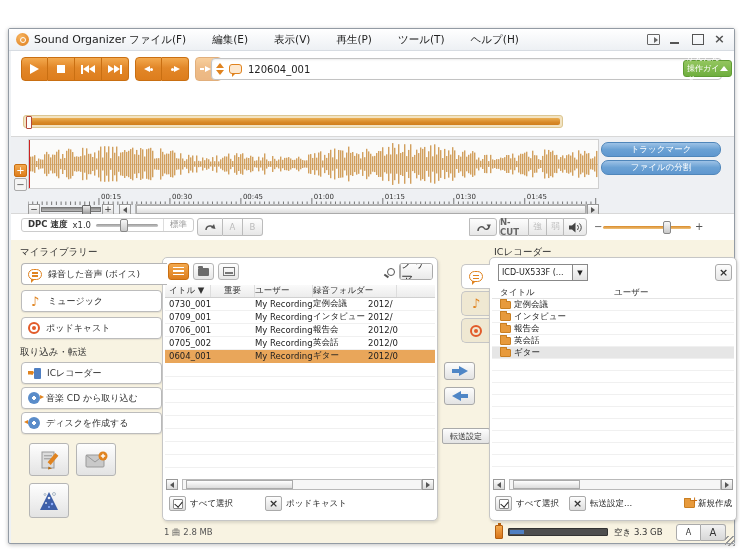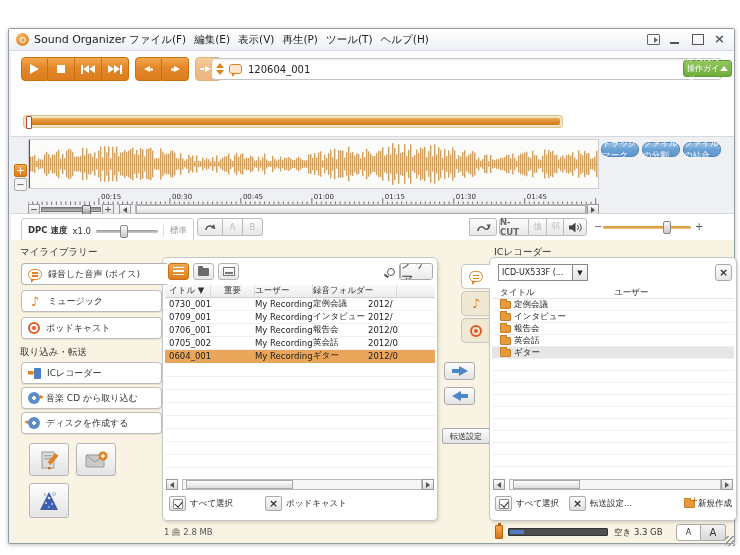--- a/index.html
+++ b/index.html
@@ -4,21 +4,21 @@
 <style>
 *{margin:0;padding:0;box-sizing:border-box}
 body{font-family:"DejaVu Sans","Liberation Sans",sans-serif;background:#fff}
 .screen{position:relative;width:740px;height:555px;background:#fff;overflow:hidden}
 .window{position:absolute;left:8px;top:28px;width:727px;height:516px;background:#eef1f4;border:1px solid #939ba4;border-radius:2px;box-shadow:0 1px 4px rgba(0,0,0,.25)}
 
 .titlebar{position:absolute;left:0;top:0;width:100%;height:22px;background:linear-gradient(#ffffff,#edf0f4);border-bottom:1px solid #d7dce2;display:flex;align-items:center}
 .logo{width:13px;height:13px;border-radius:50%;background:radial-gradient(circle at 35% 30%,#f7b45f,#dd7d1d);margin:0 5px 0 7px;position:relative;flex:0 0 auto}
 .logo::after{content:"";position:absolute;left:3.5px;top:3.5px;width:4px;height:4px;border:1px solid #fff;border-radius:50%}
 .apptitle{font-size:11px;color:#222}
-.menubar{position:absolute;left:120px;top:0;height:22px;display:flex;align-items:center;gap:8px}
+.menubar{position:absolute;left:120px;top:0;height:22px;display:flex;align-items:center;gap:26px}
 .menu-item{font-size:10.5px;color:#222;cursor:default}
 .wincontrols{margin-left:auto;display:flex;align-items:center;gap:9px;padding-right:8px}
 .wc{width:13px;height:11px;position:relative;color:#555}
 .wc-compact{border:1px solid #666;border-radius:1px}
 .wc-compact::after{content:"";position:absolute;right:1px;top:2px;width:0;height:0;border-top:3px solid transparent;border-bottom:3px solid transparent;border-left:4px solid #666}
 .wc-min::after{content:"";position:absolute;left:1px;bottom:1px;width:9px;height:2px;background:#555}
 .wc-max::after{content:"";position:absolute;left:1px;top:0;width:10px;height:9px;border:1.5px solid #555}
 .wc-close{font-size:13px;line-height:10px;font-weight:bold;text-align:center}
 
 .toolpanel{position:absolute;left:2px;top:22px;width:723px;height:86px;background:#fff;border-bottom:1px solid #d8d8d8}
@@ -67,25 +67,25 @@
 .zoomrow{position:absolute;left:17px;top:67px;height:11px;width:571px;display:flex;align-items:center}
 .minibtn{width:12px;height:11px;background:linear-gradient(#fdfdfd,#d9d9d9);border:1px solid #999;font-size:9px;line-height:9px;text-align:center;color:#333;cursor:pointer}
 .ztrack{width:60px;height:5px;background:linear-gradient(#888,#bbb);border:1px solid #777;margin:0 1px;position:relative}
 .zthumb{position:absolute;left:40px;top:-3px;width:9px;height:10px;background:linear-gradient(#eee,#999);border:1px solid #666;border-radius:1px}
 .hscroll{height:11px;background:#f6f6f6;border:1px solid #b9b9b9;position:relative;flex:1;margin-left:4px}
 .hthumb{position:absolute;top:0;height:9px;background:linear-gradient(#fefefe,#dcdcdc);border:1px solid #aaa}
 .sarrow{width:12px;height:11px;background:linear-gradient(#fdfdfd,#d9d9d9);border:1px solid #999;display:flex;align-items:center;justify-content:center;cursor:pointer}
 .sarrow i{width:0;height:0;border-top:3px solid transparent;border-bottom:3px solid transparent}
 .sarrow i.l{border-right:4px solid #555}
 .sarrow i.r{border-left:4px solid #555}
-.wavetools{position:absolute;left:590px;top:5px;width:120px;display:flex;flex-direction:row;gap:3px}
+.wavetools{position:absolute;left:590px;top:5px;width:120px;display:flex;flex-direction:column;gap:3px}
 .bluebtn{height:15px;background:linear-gradient(#9dc2e6,#6aa1d4 50%,#5f97cf);border:1px solid #4f86ba;border-radius:7px;color:#fff;font-size:8.5px;display:flex;align-items:center;justify-content:center;cursor:pointer}
 
 .dpcrow{position:absolute;left:2px;top:185px;width:723px;height:26px;background:#fff}
-.dpcgroup{position:absolute;left:10px;top:4px;height:14px;border:1px solid #ccc;border-radius:3px;background:#fff;display:flex;align-items:center;padding:12px 6px;gap:5px}
+.dpcgroup{position:absolute;left:10px;top:4px;height:14px;border:1px solid #ccc;border-radius:3px;background:#fff;display:flex;align-items:center;padding:0 6px;gap:5px}
 .dpclabel{font-size:8.5px;font-weight:bold;color:#333}
 .dpcval{font-size:8.5px;color:#333}
 .slider{position:relative;height:3px;background:linear-gradient(#999,#ccc);border-radius:2px}
 .sl-dpc{width:62px}
 .slthumb{position:absolute;top:-5px;width:8px;height:13px;background:linear-gradient(#f8f8f8,#c9c9c9);border:1px solid #888;border-radius:2px}
 .stdbtn{font-size:8.5px;color:#999;border-left:1px solid #ddd;padding-left:6px;cursor:pointer}
 .grp{position:absolute;top:4px;height:18px;display:flex}
 .gbtn{height:18px;background:linear-gradient(#fdfdfd,#e7e7e7);border:1px solid #bbb;border-left-width:0;display:flex;align-items:center;justify-content:center;font-size:8.5px;color:#555;cursor:pointer}
 .grp .gbtn:first-child{border-left-width:1px;border-radius:3px 0 0 3px}
 .grp .gbtn:last-child{border-radius:0 3px 3px 0}
@@ -707,21 +707,20 @@
       <div class="hscroll">
             <div class="hthumb" style="left:0;width:100%"></div>
           </div>
       <div class="sarrow">
             <i class="r"></i>
           </div>
     </div>
     <div class="wavetools">
           <div class="bluebtn">トラックマーク</div>
           <div class="bluebtn">ファイルの分割</div>
-          <div class="bluebtn">ファイルの結合</div>
         </div>
   </div>
 
   <div class="dpcrow">
     <div class="dpcgroup">
       <span class="dpclabel">DPC 速度</span>
       <span class="dpcval">x1.0</span>
       <div class="slider sl-dpc">
             <div class="slthumb" style="left:24px"></div>
           </div>

